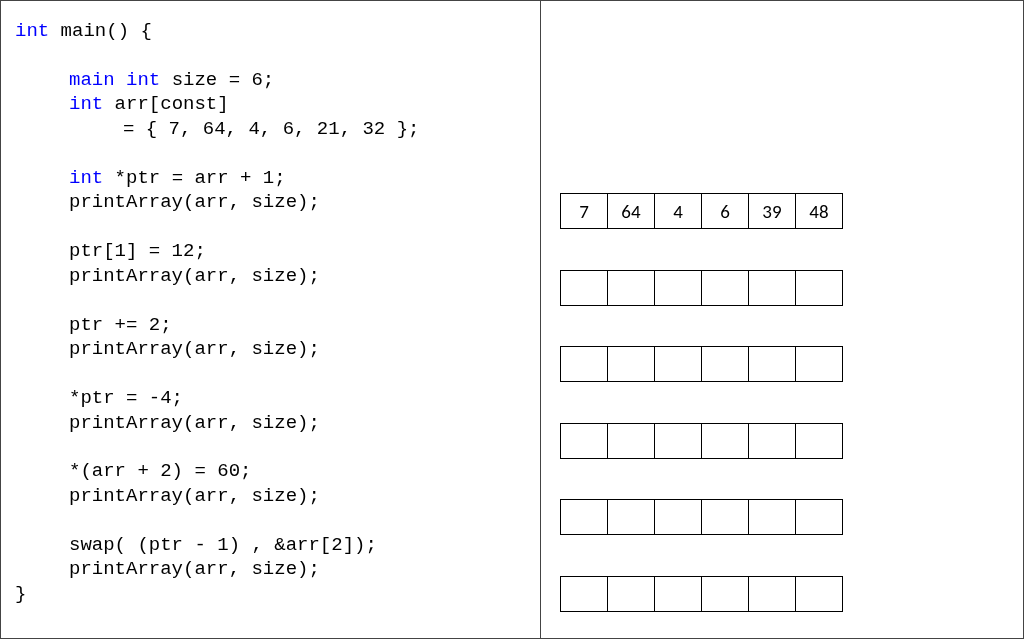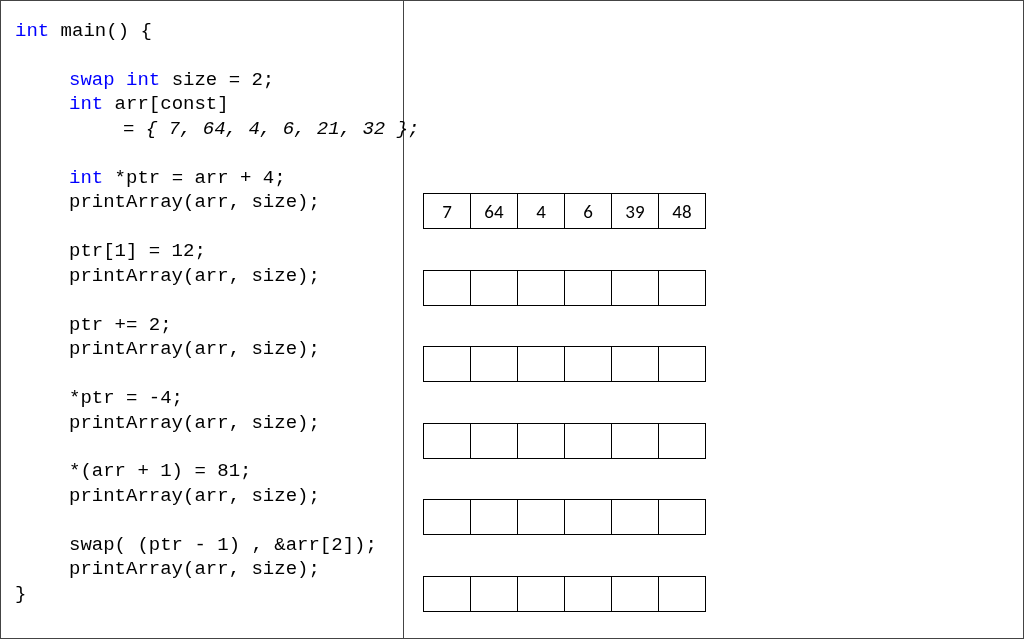--- a/index.html
+++ b/index.html
@@ -15,38 +15,38 @@
       height: 639px;
       overflow: hidden;
     }
     .container {
       display: flex;
       width: 100%;
       height: 100%;
       border: 1px solid #444;
     }
     .left-pane {
-      width: 403px;
+      width: 540px;
       border-right: 1px solid #444;
       padding: 18px 0 0 14px;
       line-height: 1.3;
     }
     .right-pane {
       flex: 1;
       position: relative;
       padding-top: 192px;
       padding-left: 19px;
     }
     .code-line {
       white-space: pre;
       color: #000;
     }
     .kw { color: #0000ff; }
     .indent1 { padding-left: 54px; }
-    .indent2 { padding-left: 108px; font-style: italic; }
+    .indent2 { padding-left: 108px; }
     .blank { height: 24px; }
 
     .array-row {
       display: flex;
       height: 36px;
       margin-bottom: 40.5px;
     }
     .cell {
       width: 48px;
       height: 36px;
@@ -64,37 +64,37 @@
     }
   </style>
 </head>
 <body>
 
 <div class="container">
 
   <div class="left-pane">
     <div class="code-line"><span class="kw">int</span><span> main() {</span></div>
     <div class="blank"></div>
-    <div class="code-line indent1"><span class="kw">swap</span><span> </span><span class="kw">int</span><span> size = 2;</span></div>
+    <div class="code-line indent1"><span class="kw">main</span><span> </span><span class="kw">int</span><span> size = 6;</span></div>
     <div class="code-line indent1"><span class="kw">int</span><span> arr[const]</span></div>
     <div class="code-line indent2"><span>= { 7, 64, 4, 6, 21, 32 };</span></div>
     <div class="blank"></div>
-    <div class="code-line indent1"><span class="kw">int</span><span> *ptr = arr + 4;</span></div>
+    <div class="code-line indent1"><span class="kw">int</span><span> *ptr = arr + 1;</span></div>
     <div class="code-line indent1">printArray(arr, size);</div>
     <div class="blank"></div>
     <div class="code-line indent1">ptr[1] = 12;</div>
     <div class="code-line indent1">printArray(arr, size);</div>
     <div class="blank"></div>
     <div class="code-line indent1">ptr += 2;</div>
     <div class="code-line indent1">printArray(arr, size);</div>
     <div class="blank"></div>
     <div class="code-line indent1">*ptr = -4;</div>
     <div class="code-line indent1">printArray(arr, size);</div>
     <div class="blank"></div>
-    <div class="code-line indent1">*(arr + 1) = 81;</div>
+    <div class="code-line indent1">*(arr + 2) = 60;</div>
     <div class="code-line indent1">printArray(arr, size);</div>
     <div class="blank"></div>
     <div class="code-line indent1">swap( (ptr - 1) , &amp;arr[2]);</div>
     <div class="code-line indent1">printArray(arr, size);</div>
     <div class="code-line">}</div>
   </div>
 
   <div class="right-pane">
     <div class="array-row">
       <div class="cell">7</div>

